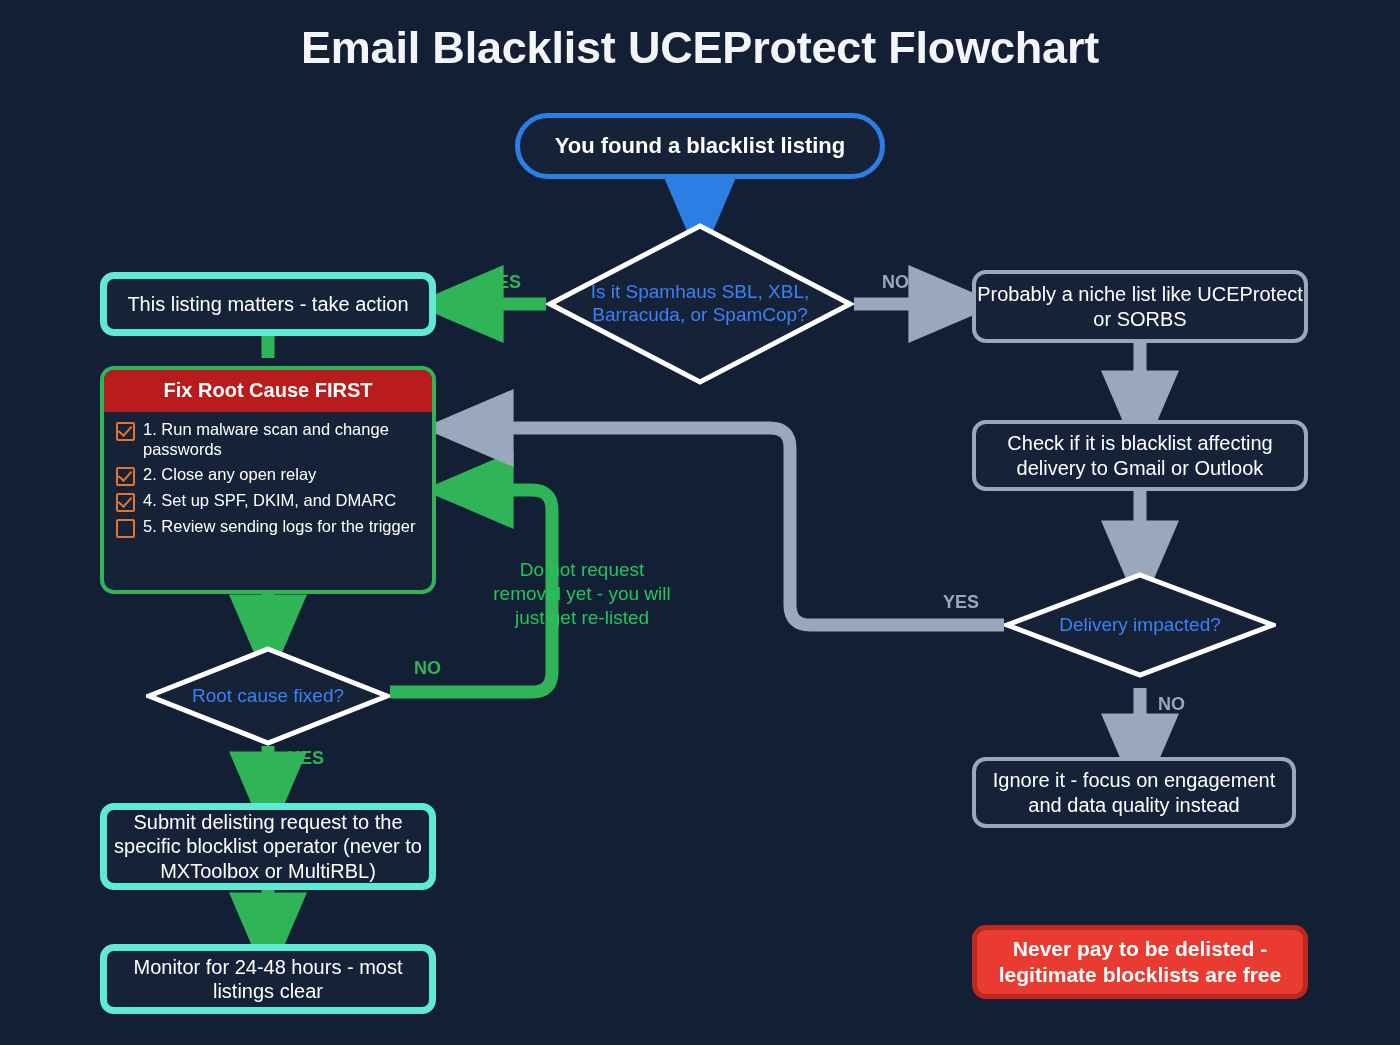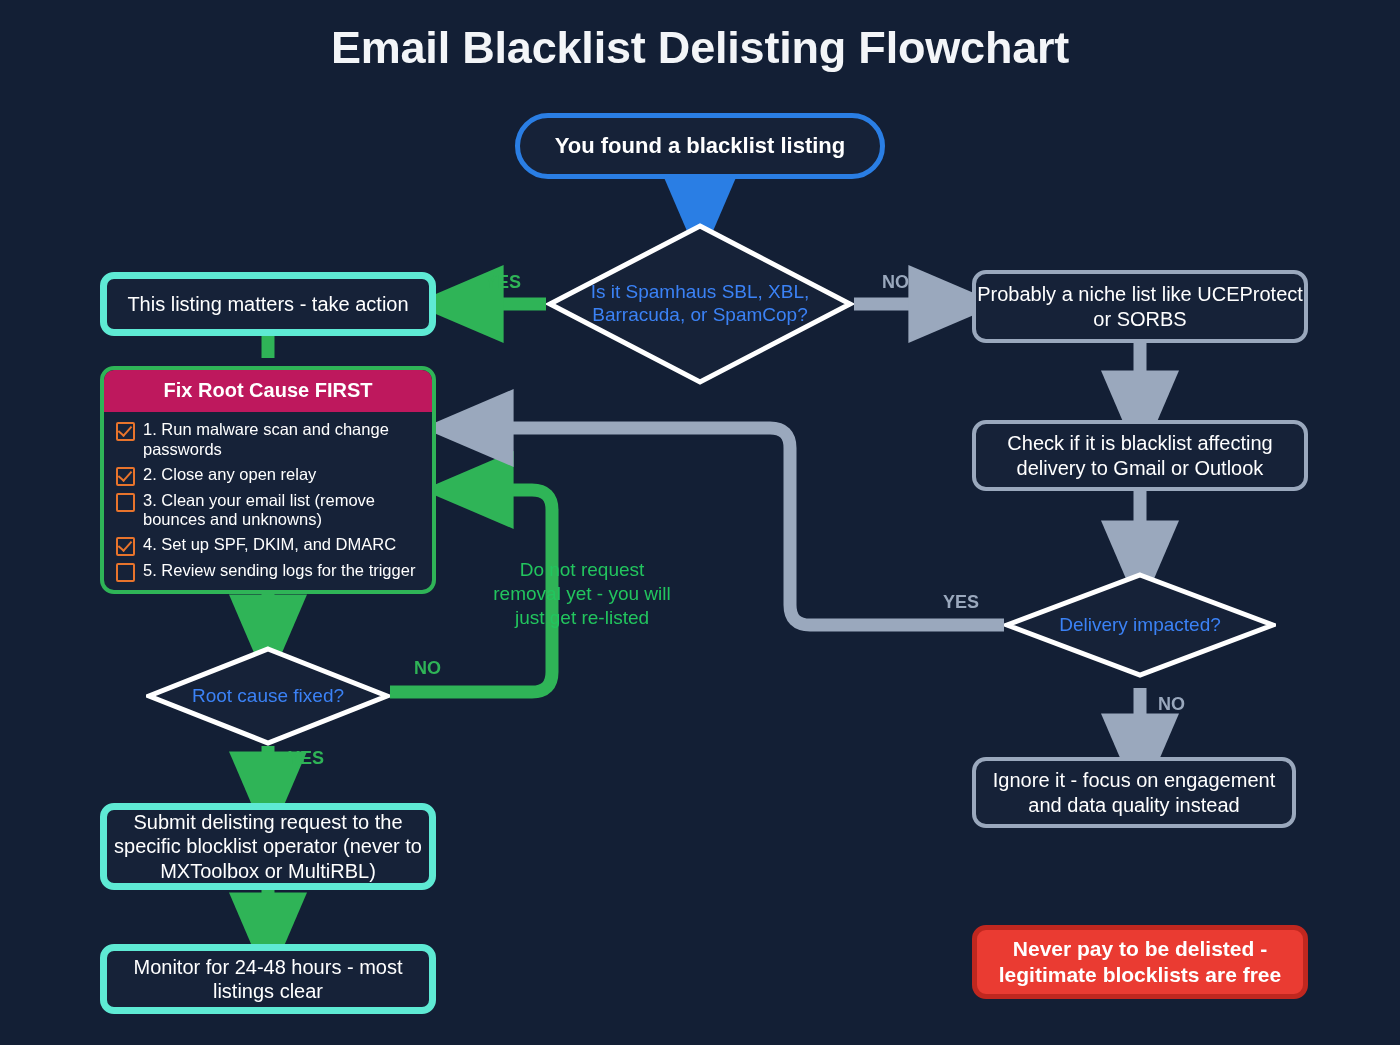--- a/index.html
+++ b/index.html
@@ -56,21 +56,21 @@
   
   .checklist{
     position:absolute;
     box-sizing:border-box;
     border:4px solid #2fb457;
     border-radius:14px;
     background:#162238;
     overflow:hidden;
   }
   .checklist-head{
-    background:#be185d;
+    background:#b91c1c;
     color:#ffffff;
     font-size:20px;font-weight:bold;
     text-align:center;
     padding:9px 0 10px 0;
     border-radius:9px 9px 0 0;
   }
   .checklist-body{padding:8px 10px 10px 12px;}
   .cl-item{
     display:flex;align-items:flex-start;
     margin-bottom:5px;
@@ -124,21 +124,21 @@
     text-align:center;
     line-height:1.25;
     white-space:pre-line;
   }
 </style>
 </head>
 <body>
 
 <div id="stage">
 
-  <div class="title">Email Blacklist Delisting Flowchart</div>
+  <div class="title">Email Blacklist UCEProtect Flowchart</div>
 
   <svg id="wires" viewBox="0 0 1400 1045" xmlns="http://www.w3.org/2000/svg">
     <defs>
       <marker id="ah-blue" markerWidth="7" markerHeight="6" refX="3.2" refY="3" orient="auto">
         <path d="M0,0 L7,3 L0,6 z" fill="#2a7ee4"></path>
       </marker>
       <marker id="ah-green" markerWidth="7" markerHeight="6" refX="3.2" refY="3" orient="auto">
         <path d="M0,0 L7,3 L0,6 z" fill="#2fb457"></path>
       </marker>
       <marker id="ah-gray" markerWidth="7" markerHeight="6" refX="3.2" refY="3" orient="auto">
@@ -194,24 +194,20 @@
     <div class="checklist-body">
       <div class="cl-item">
         <span class="cbox checked"></span>
         <span class="cl-text">1. Run malware scan and change passwords</span>
       </div>
       <div class="cl-item">
         <span class="cbox checked"></span>
         <span class="cl-text">2. Close any open relay</span>
       </div>
       <div class="cl-item">
-        <span class="cbox"></span>
-        <span class="cl-text">3. Clean your email list (remove bounces and unknowns)</span>
-      </div>
-      <div class="cl-item">
         <span class="cbox checked"></span>
         <span class="cl-text">4. Set up SPF, DKIM, and DMARC</span>
       </div>
       <div class="cl-item">
         <span class="cbox"></span>
         <span class="cl-text">5. Review sending logs for the trigger</span>
       </div>
     </div>
   </div>
 

